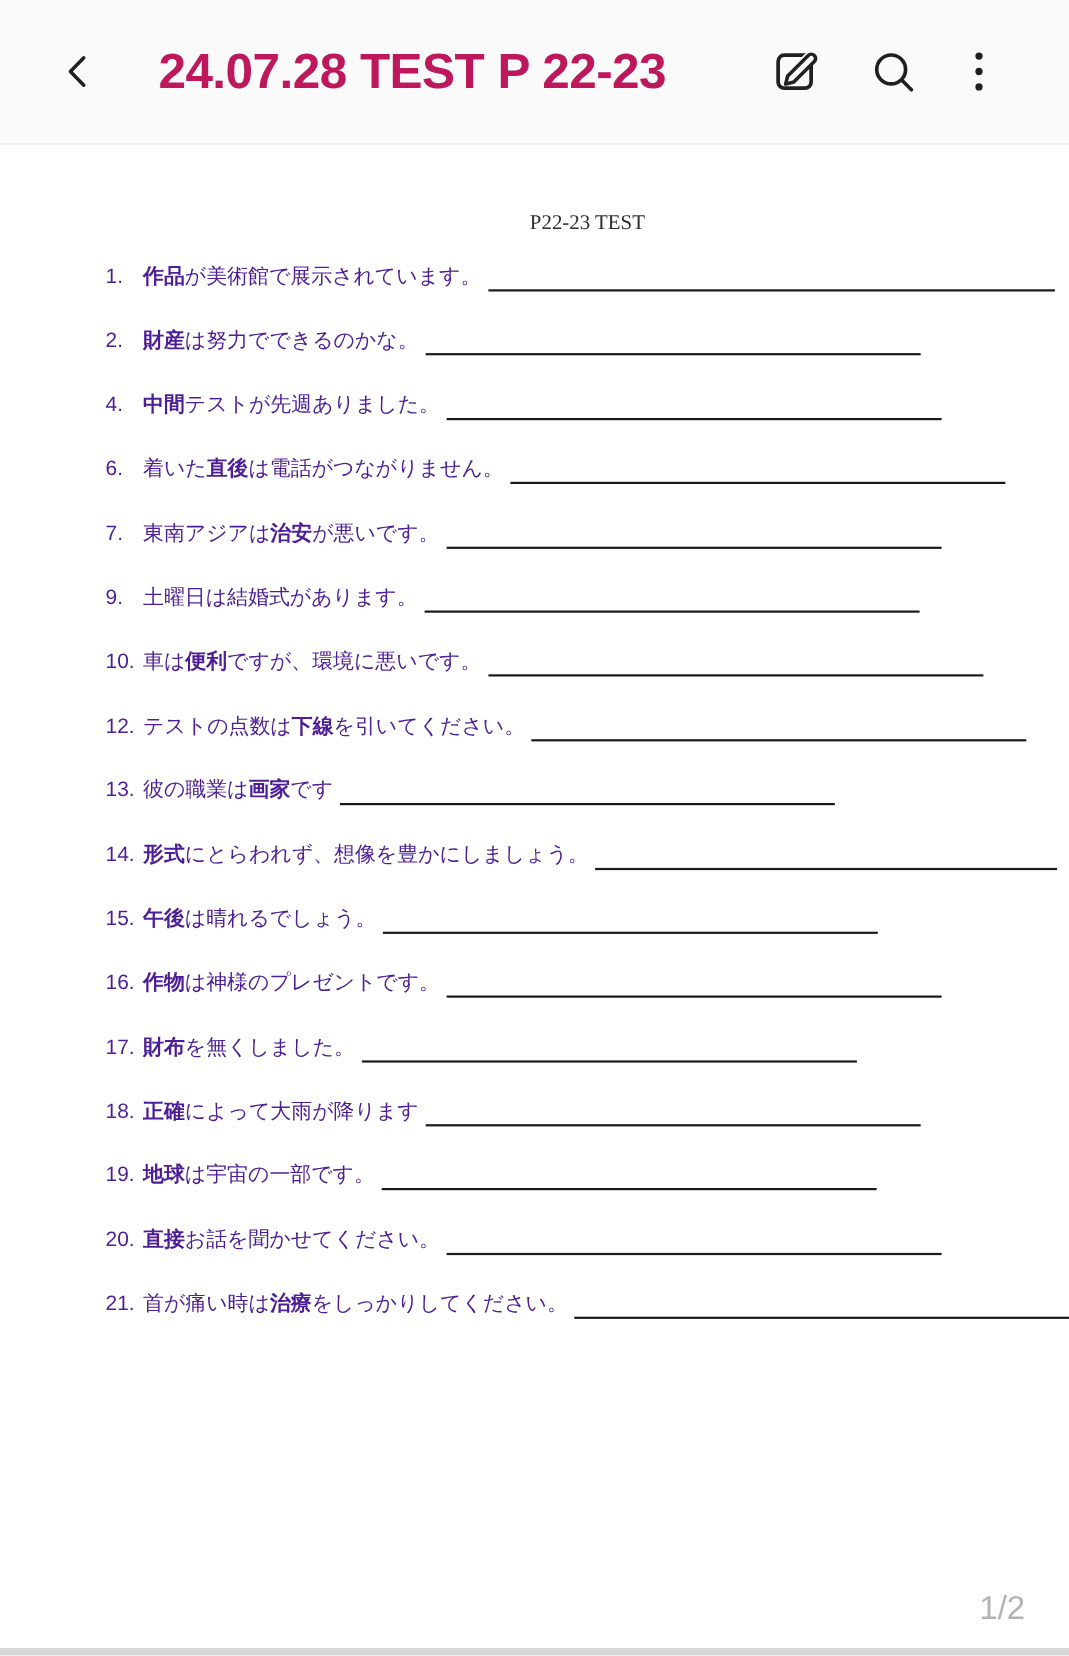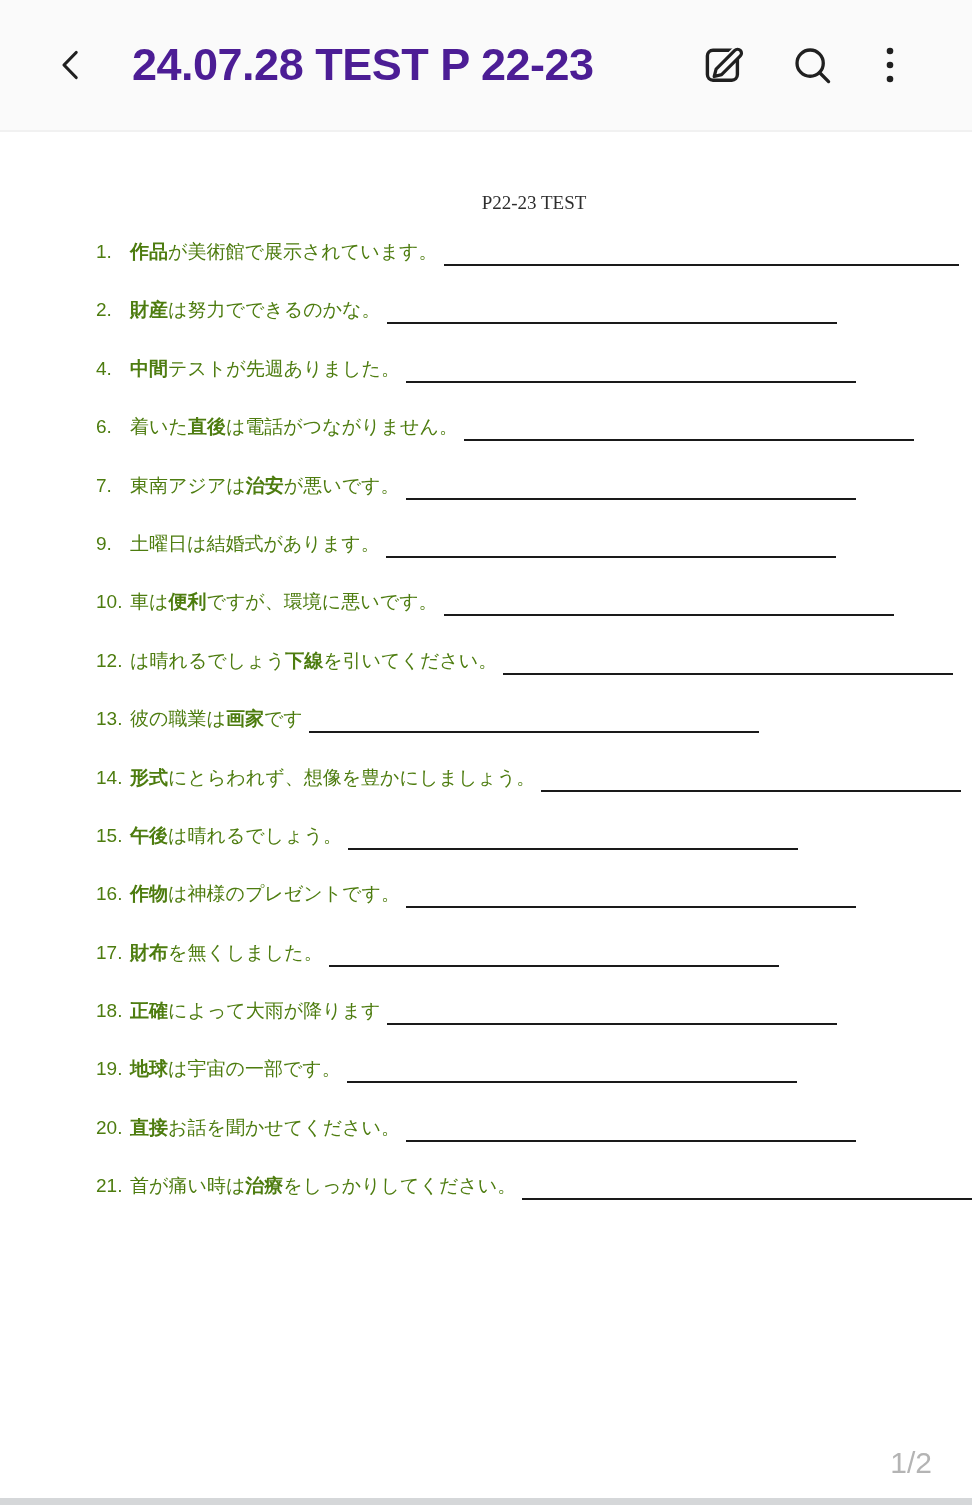--- a/index.html
+++ b/index.html
@@ -29,25 +29,25 @@
   }
   .icon-btn {
     background: none; border: none; padding: 0; margin: 0;
     display: flex; align-items: center; justify-content: center;
     cursor: pointer;
   }
   .icon-btn svg { display: block; }
   .back-btn { width: 44px; height: 48px; }
   .app-title {
     flex: 1;
-    margin: 0 0 0 38px;
+    margin: 0 0 0 50px;
     font-size: 45px;
     font-weight: 700;
     letter-spacing: -0.5px;
-    color: #4c1d95;
+    color: #be185d;
     white-space: nowrap;
     overflow: hidden;
   }
   .header-actions { display: flex; align-items: center; gap: 42px; }
 
   
   .doc-page {
     flex: 1;
     position: relative;
     background: #ffffff;
@@ -60,21 +60,21 @@
     color: #2e2e2e;
     height: 22px; line-height: 22px;
     margin: 0 0 25px 0;
     text-align: center;
   }
   .item-list { margin: 0; padding: 0; list-style: none; }
   .test-row {
     height: 26px; line-height: 26px;
     margin-bottom: 32.4px;
     font-size: 19px;
-    color: #4d7c0f;
+    color: #4c1d95;
     white-space: nowrap;
   }
   .item-num { display: inline-block; min-width: 34px; }
   .key-word { font-weight: 700; }
   .answer-blank {
     display: inline-block;
     height: 0;
     border-bottom: 2px solid #1a1a1a;
     vertical-align: -8px;
     margin-left: 6px;
@@ -164,21 +164,21 @@
   <li class="test-row">
     <span class="item-num">9.</span><span class="sentence"><span class="pre-text">土曜日は結婚式があります。</span><span class="key-word"></span><span class="post-text"></span></span><span class="answer-blank" style="width: 450px;"></span>
   </li>
 
   <li class="test-row">
     <span class="item-num">10.</span><span class="sentence"><span class="pre-text">車は</span><span class="key-word">便利</span><span class="post-text">ですが、環境に悪いです。</span></span><span class="answer-blank" style="width: 450px;"></span>
   </li>
 
 
   <li class="test-row">
-    <span class="item-num">12.</span><span class="sentence"><span class="pre-text">は晴れるでしょう</span><span class="key-word">下線</span><span class="post-text">を引いてください。</span></span><span class="answer-blank" style="width: 450px;"></span>
+    <span class="item-num">12.</span><span class="sentence"><span class="pre-text">テストの点数は</span><span class="key-word">下線</span><span class="post-text">を引いてください。</span></span><span class="answer-blank" style="width: 450px;"></span>
   </li>
 
   <li class="test-row">
     <span class="item-num">13.</span><span class="sentence"><span class="pre-text">彼の職業は</span><span class="key-word">画家</span><span class="post-text">です</span></span><span class="answer-blank" style="width: 450px;"></span>
   </li>
 
   <li class="test-row">
     <span class="item-num">14.</span><span class="sentence"><span class="pre-text"></span><span class="key-word">形式</span><span class="post-text">にとらわれず、想像を豊かにしましょう。</span></span><span class="answer-blank" style="width: 420px;"></span>
   </li>
 

